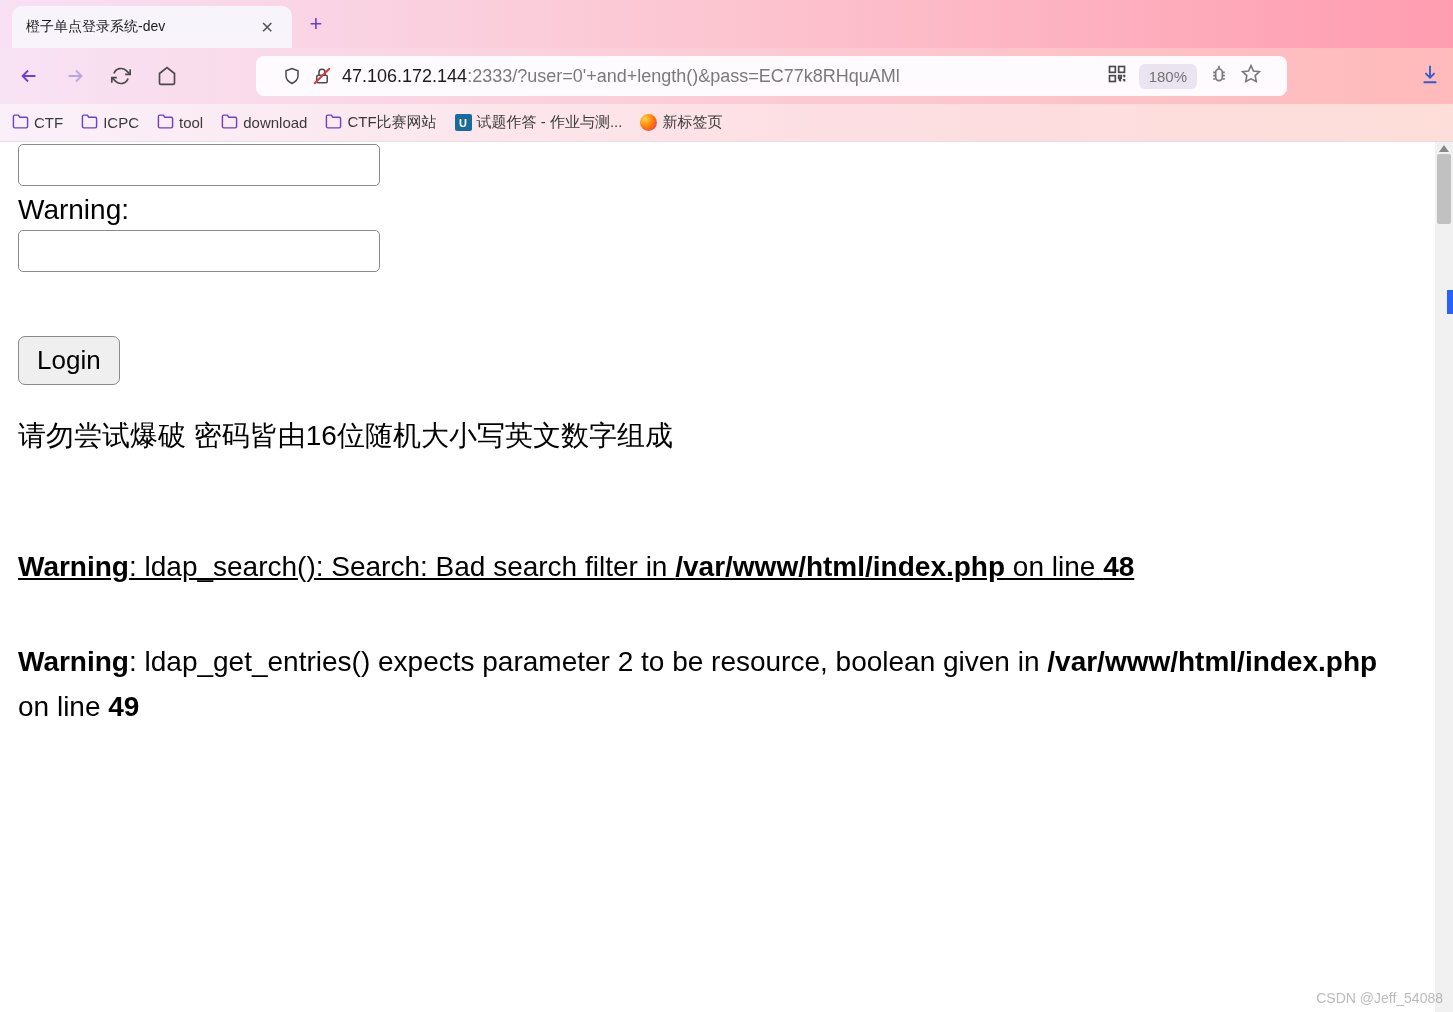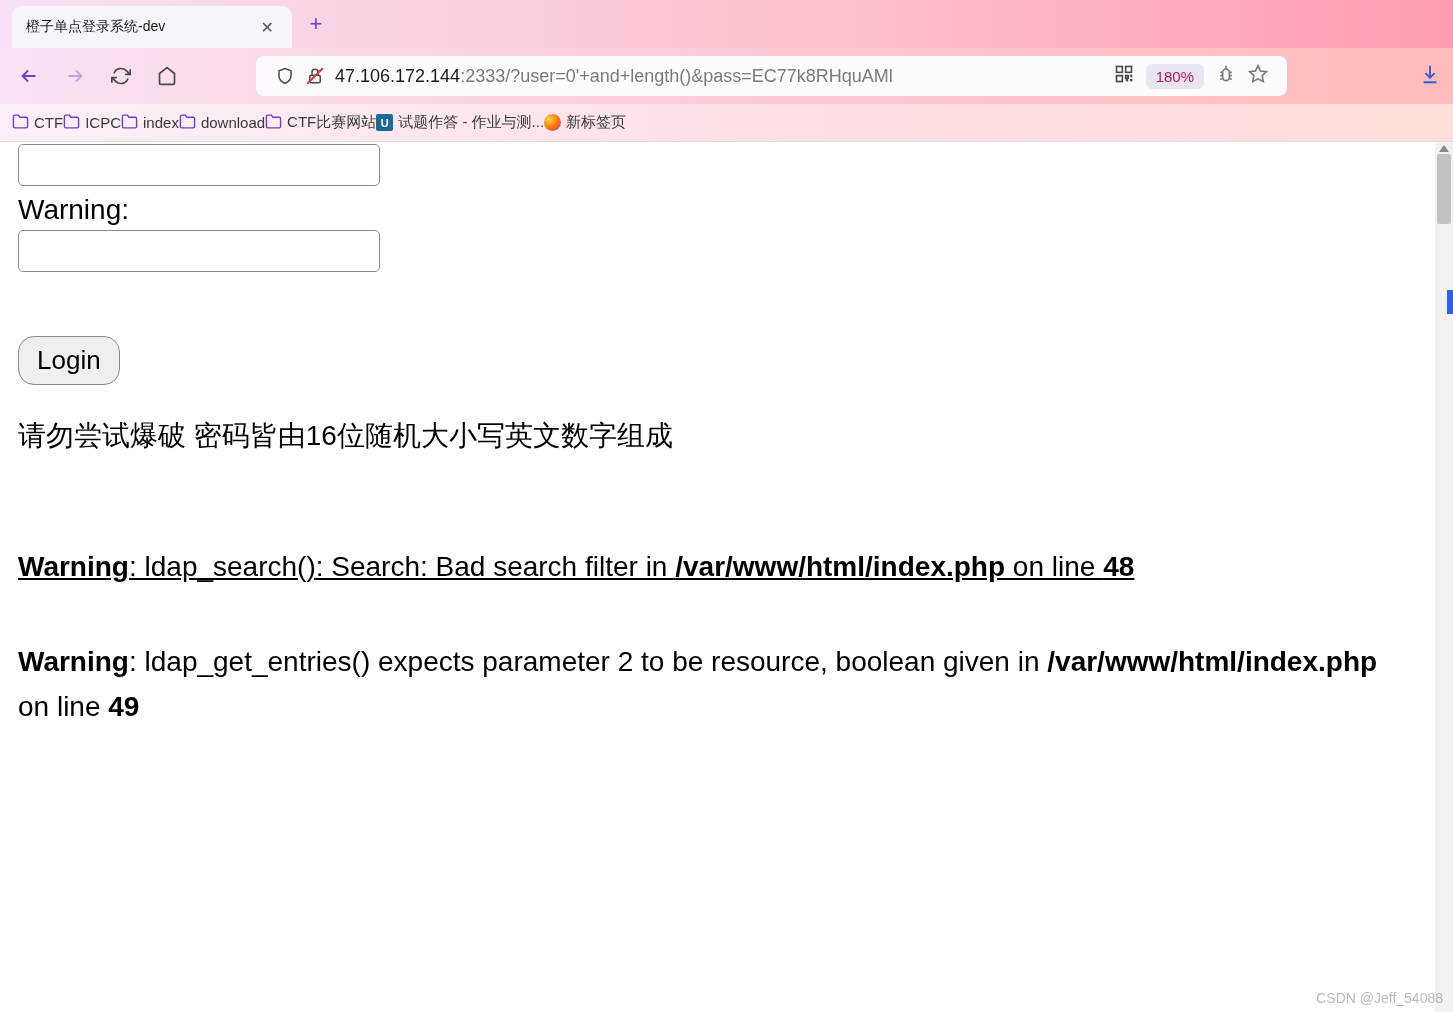--- a/index.html
+++ b/index.html
@@ -55,45 +55,46 @@
     .nav-back { color: #6d3fcf; }
     .nav-fwd { color: #b9a8dd; }
     .nav-reload, .nav-home { color: #4a4a4a; }
     .url-bar {
       flex: 1;
       background: #fdfbfe;
       border-radius: 8px;
       height: 40px;
       display: flex;
       align-items: center;
-      padding: 0 19px;
+      padding: 0 26px;
       gap: 10px;
       margin-left: 60px;
       font-size: 18px;
     }
     .url-icon { width: 20px; height: 20px; display: flex; align-items: center; justify-content: center; color: #4a4a4a;}
     .lock-crossed { position: relative; }
     .lock-crossed::after {
       content: ""; position: absolute; width: 22px; height: 2px; background: #d83a3a;
       transform: rotate(-45deg); left: -1px; top: 9px;
     }
     .url-text { flex: 1; color: #7a7a7a; white-space: nowrap; overflow: hidden; }
     .url-host { color: #1b1b1b; }
     .url-actions { display: flex; gap: 12px; align-items: center; }
     .qr-icon svg { width: 20px; height: 20px; }
     .zoom-badge {
-      background: #e9e4ef; border-radius: 6px; padding: 4px 10px; font-size: 15px; color: #be185d;
+      background: #e9e4ef; border-radius: 6px; padding: 4px 10px; font-size: 15px; color: #737373;
     }
     .bug-icon, .star-icon { color: #7a7a7a; font-size: 20px; }
     .ext-download { margin-left: 120px; color: #2d5cd4; font-size: 20px; }
     .bookmarks {
       height: 38px;
       display: flex;
       align-items: center;
       padding: 0 12px;
+      gap: 18px;
       font-size: 15px;
       background: linear-gradient(90deg, rgba(251,244,251,0.8) 0%, rgba(253,230,232,0.8) 60%, rgba(254,238,226,0.8) 100%);
       border-bottom: 1px solid #e6dce6;
     }
     .bm-item {
       display: flex; align-items: center; gap: 5px; color: #3a3a3a;
     }
     .folder-icon { color: #6d3fcf; }
     .fx-icon {
       width: 17px; height: 17px; border-radius: 50%;
@@ -138,21 +139,21 @@
       margin-top: 2px;
       margin-bottom: 8px;
       display: block;
     }
     .form-label { display: block; margin-top: 6px; margin-bottom: 4px; }
     .login-btn {
       margin-top: 56px;
       font-size: 26px;
       padding: 8px 18px;
       border: 1.5px solid #8a8a8a;
-      border-radius: 16px;
+      border-radius: 7px;
       background: #efefef;
       cursor: pointer;
     }
     .notice { margin-top: 32px; }
     .php-warning { margin-top: 90px; line-height: 1.6; text-decoration: underline; }
     .php-warning2 { margin-top: 50px; line-height: 1.6; }
     .watermark {
       position: absolute; right: 10px; bottom: 6px;
       font-size: 14px; color: rgba(120,120,120,0.5);
       font-family: Arial, sans-serif;
@@ -248,21 +249,21 @@
     <span class="bm-item">
       <span class="folder-icon"><svg width="17" height="17" viewBox="0 0 24 24" fill="none" stroke="currentColor" stroke-width="2">
             <path d="M22 19a2 2 0 01-2 2H4a2 2 0 01-2-2V5a2 2 0 012-2h5l2 3h9a2 2 0 012 2z"></path>
           </svg></span>
       <span>ICPC</span>
     </span>
     <span class="bm-item">
       <span class="folder-icon"><svg width="17" height="17" viewBox="0 0 24 24" fill="none" stroke="currentColor" stroke-width="2">
             <path d="M22 19a2 2 0 01-2 2H4a2 2 0 01-2-2V5a2 2 0 012-2h5l2 3h9a2 2 0 012 2z"></path>
           </svg></span>
-      <span>index</span>
+      <span>tool</span>
     </span>
     <span class="bm-item">
       <span class="folder-icon"><svg width="17" height="17" viewBox="0 0 24 24" fill="none" stroke="currentColor" stroke-width="2">
             <path d="M22 19a2 2 0 01-2 2H4a2 2 0 01-2-2V5a2 2 0 012-2h5l2 3h9a2 2 0 012 2z"></path>
           </svg></span>
       <span>download</span>
     </span>
     <span class="bm-item">
       <span class="folder-icon"><svg width="17" height="17" viewBox="0 0 24 24" fill="none" stroke="currentColor" stroke-width="2">
             <path d="M22 19a2 2 0 01-2 2H4a2 2 0 01-2-2V5a2 2 0 012-2h5l2 3h9a2 2 0 012 2z"></path>

